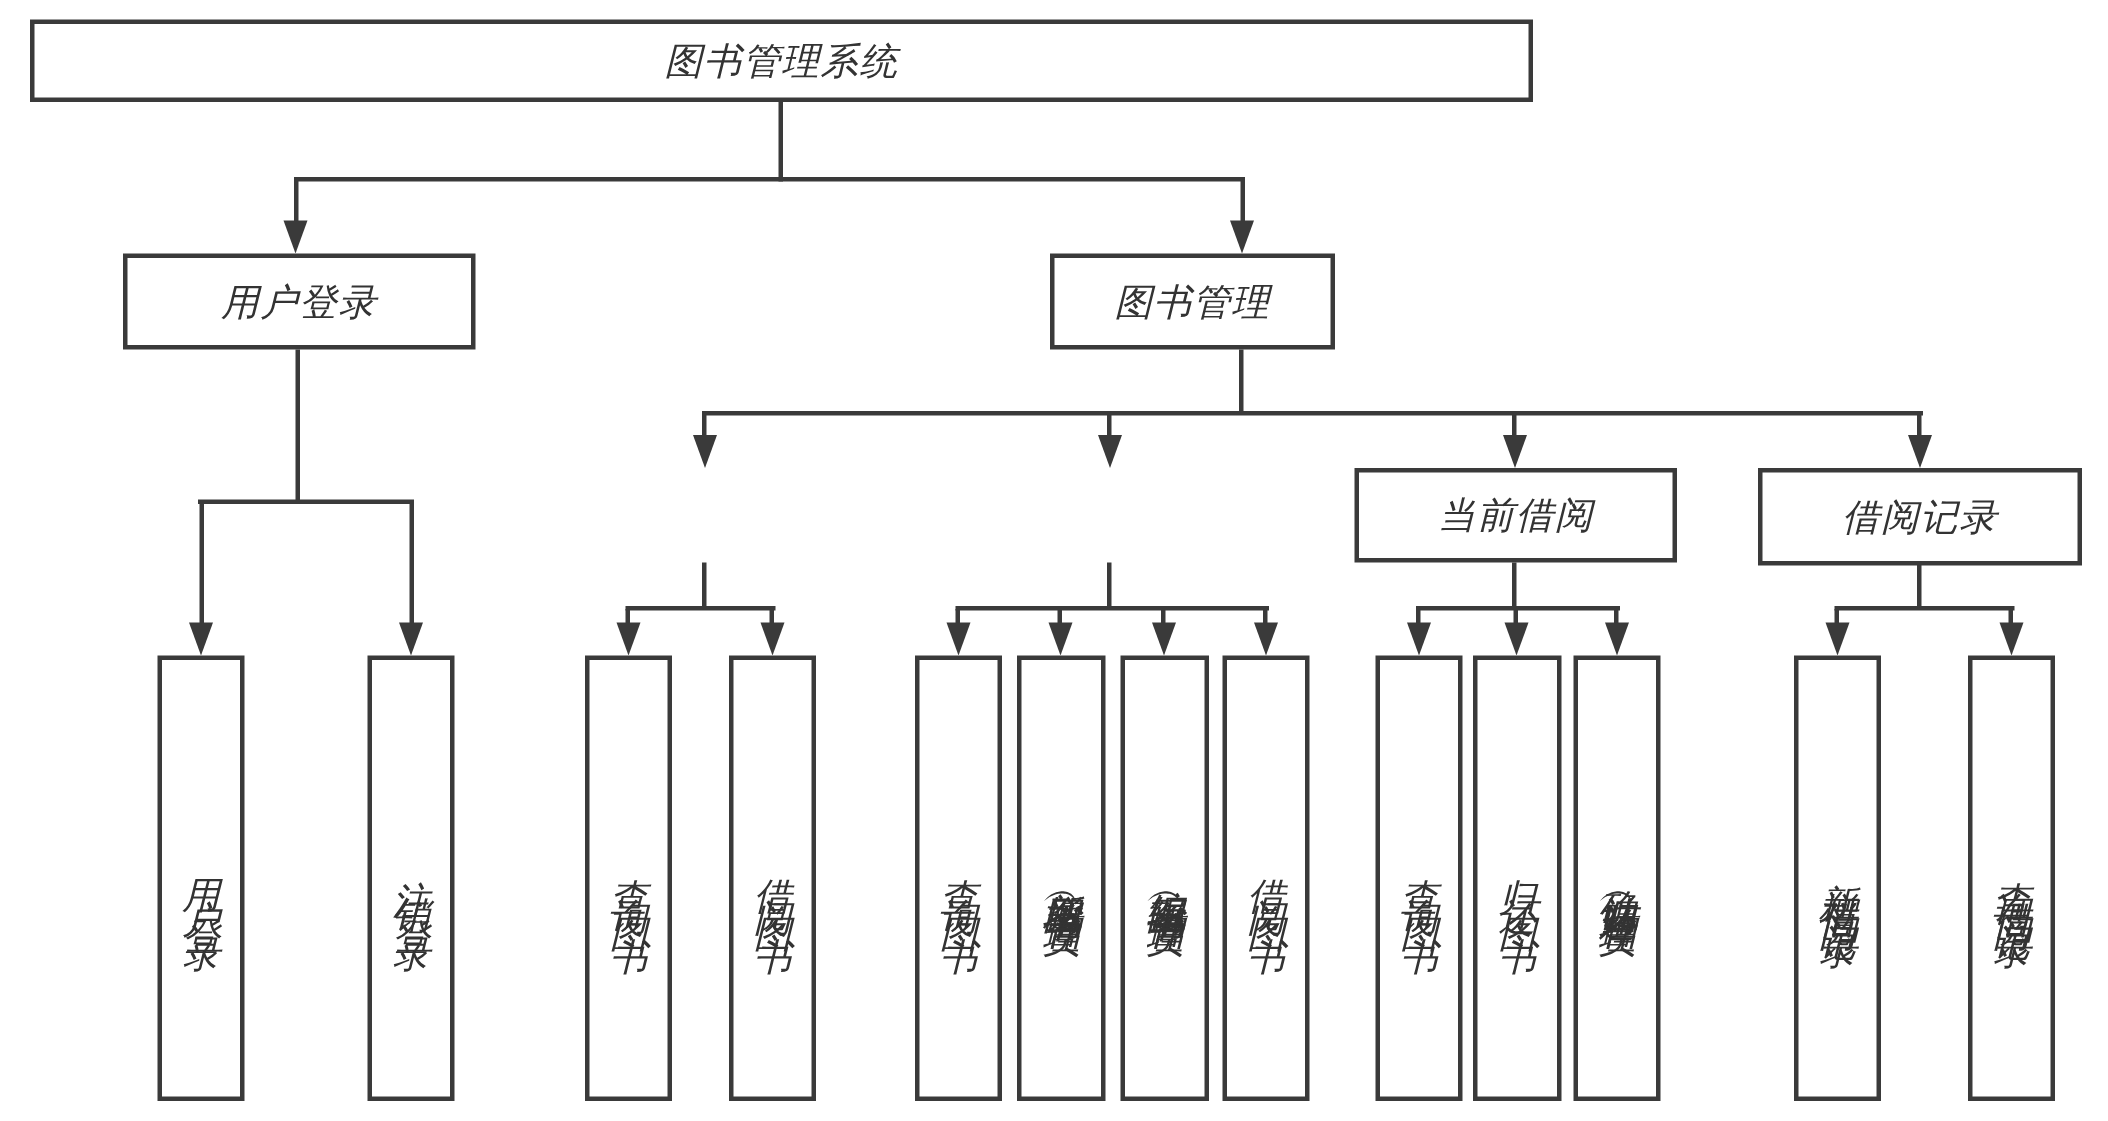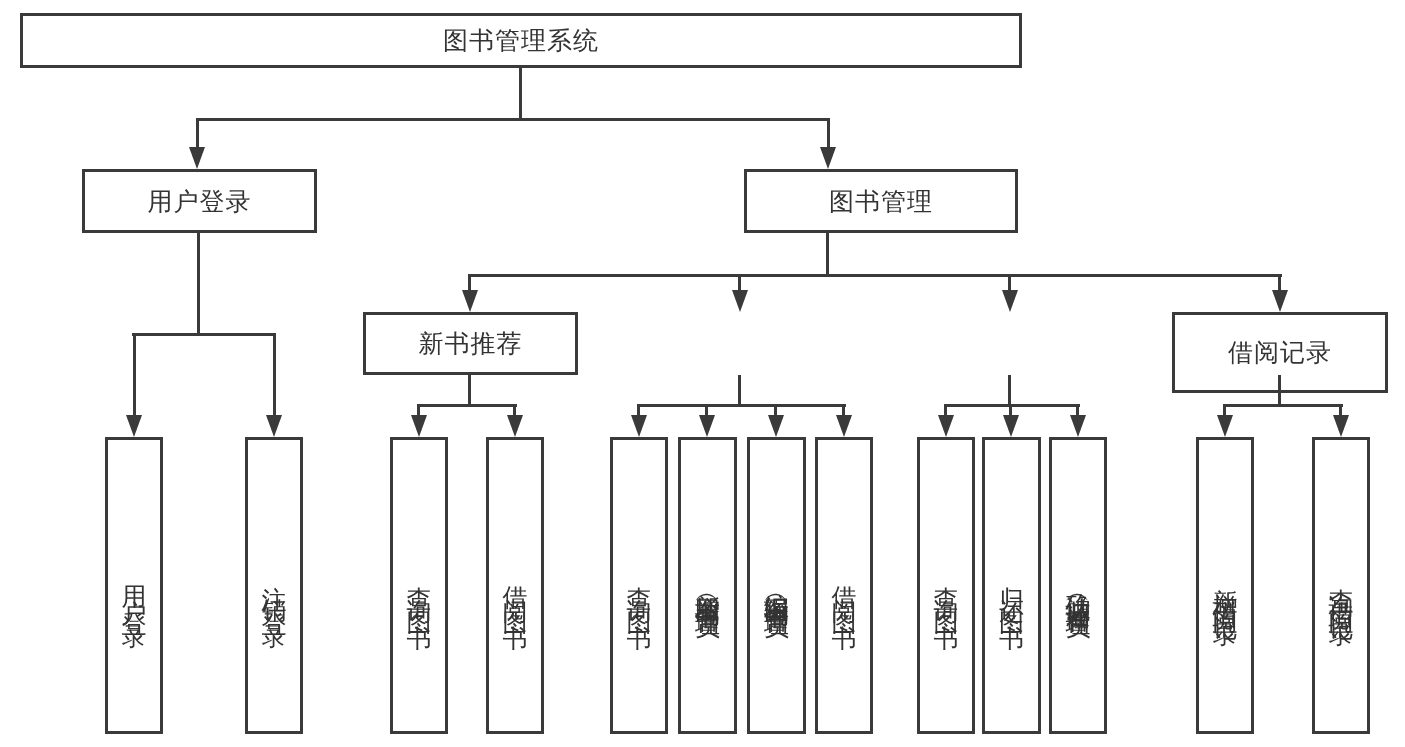--- a/index.html
+++ b/index.html
@@ -8,20 +8,21 @@
     --wm:#c6c6c6;
   }
   html,body{margin:0;padding:0;background:#ffffff;}
   .canvas{
     position:relative;
     width:1405px;height:747px;
     background:#ffffff;
     font-family:"DejaVu Sans","Liberation Sans",sans-serif;
     color:var(--text);
     overflow:hidden;
+    font-style:italic;
   }
   .box{
     position:absolute;
     border:3px solid var(--line);
     background:#ffffff;
     box-sizing:border-box;
     display:flex;align-items:center;justify-content:center;
     font-size:25px;
     letter-spacing:1px;
     color:var(--text);
@@ -67,21 +68,21 @@
   <div class="vline" style="left:519px;top:68px;height:53px"></div>
   <div class="hline" style="left:196px;top:118px;width:634px"></div>
   <div class="vline" style="left:196px;top:120px;height:28px"></div>
   <div class="arrow" style="left:189px;top:147px"></div>
   <div class="vline" style="left:827px;top:120px;height:28px"></div>
   <div class="arrow" style="left:820px;top:147px"></div>
 
   <div class="box" style="left:82px;top:169px;width:235px;height:64px">
     <span>用户登录</span>
   </div>
-  <div class="box" style="left:744px;top:169px;width:274px;height:64px">
+  <div class="box" style="left:700px;top:169px;width:190px;height:64px">
     <span>图书管理</span>
   </div>
 
   <div class="vline" style="left:197px;top:233px;height:102px"></div>
   <div class="hline" style="left:132px;top:333px;width:144px"></div>
   <div class="vline" style="left:133px;top:335px;height:81px"></div>
   <div class="arrow" style="left:126px;top:415px"></div>
   <div class="vline" style="left:273px;top:335px;height:81px"></div>
   <div class="arrow" style="left:266px;top:415px"></div>
 
@@ -89,24 +90,24 @@
   <div class="hline" style="left:468px;top:274px;width:814px"></div>
   <div class="vline" style="left:468px;top:276px;height:15px"></div>
   <div class="arrow" style="left:462px;top:290px"></div>
   <div class="vline" style="left:738px;top:276px;height:15px"></div>
   <div class="arrow" style="left:732px;top:290px"></div>
   <div class="vline" style="left:1008px;top:276px;height:15px"></div>
   <div class="arrow" style="left:1002px;top:290px"></div>
   <div class="vline" style="left:1278px;top:276px;height:15px"></div>
   <div class="arrow" style="left:1272px;top:290px"></div>
 
-  <div class="box" style="left:363px;top:312px;width:215px;height:63px">
-    <span>新书推荐</span>
+  <div class="box" style="left:903px;top:312px;width:215px;height:63px">
+    <span>当前借阅</span>
   </div>
-  <div class="box" style="left:1172px;top:312px;width:216px;height:81px">
+  <div class="box" style="left:1172px;top:312px;width:216px;height:65px">
     <span>借阅记录</span>
   </div>
 
   <div class="vline" style="left:468px;top:375px;height:31px"></div>
   <div class="hline" style="left:417px;top:404px;width:100px"></div>
   <div class="vline" style="left:417px;top:406px;height:11px"></div>
   <div class="arrow" style="left:411px;top:415px"></div>
   <div class="vline" style="left:513px;top:406px;height:11px"></div>
   <div class="arrow" style="left:507px;top:415px"></div>
 

